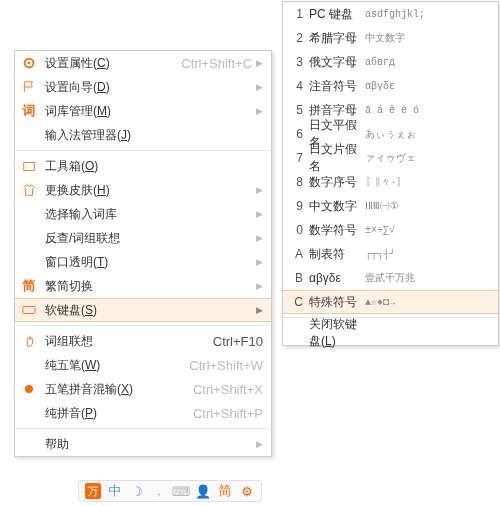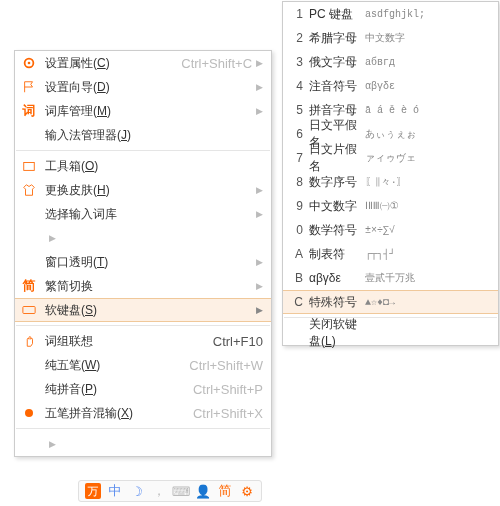--- a/index.html
+++ b/index.html
@@ -79,20 +79,21 @@
       <span class="lbl">更换皮肤(<span class="u">H</span>)</span>
       <span class="sub light" style="font-size: 9px;">▶</span>
     </div>
     <div class="mi">
       <span class="ic"></span>
       <span class="lbl">选择输入词库</span>
       <span class="sub light" style="font-size: 9px;">▶</span>
     </div>
     <div class="mi">
       <span class="ic"></span>
+      <span class="lbl">反查/词组联想</span>
       <span class="sub light" style="font-size: 9px;">▶</span>
     </div>
     <div class="mi">
       <span class="ic"></span>
       <span class="lbl">窗口透明(<span class="u">T</span>)</span>
       <span class="sub light" style="font-size: 9px;">▶</span>
     </div>
     <div class="mi">
       <span class="ic">
         <span style="color:#ff6600;font-size:13px;font-weight:bold">简</span>
@@ -123,36 +124,37 @@
       </span>
       <span class="lbl">词组联想</span>
       <span class="sc" style="color: rgb(85, 85, 85); text-align: right;">Ctrl+F10</span>
     </div>
     <div class="mi">
       <span class="ic"></span>
       <span class="lbl">纯五笔(<span class="u">W</span>)</span>
       <span class="sc">Ctrl+Shift+W</span>
     </div>
     <div class="mi">
+      <span class="ic">
+        <svg width="14" height="14">
+          <circle cx="7" cy="7" r="4" fill="#ff6600"></circle>
+        </svg>
+      </span>
+      <span class="lbl">五笔拼音混输(<span class="u">X</span>)</span>
+      <span class="sc">Ctrl+Shift+X</span>
+    </div>
+    <div class="mi">
       <span class="ic"></span>
       <span class="lbl">纯拼音(<span class="u">P</span>)</span>
       <span class="sc">Ctrl+Shift+P</span>
     </div>
-    <div class="mi">
-      <span class="ic">
-        <svg width="14" height="14">
-          <circle cx="7" cy="7" r="4" fill="#ff6600"></circle>
-        </svg>
-      </span>
-      <span class="lbl">五笔拼音混输(<span class="u">X</span>)</span>
-      <span class="sc">Ctrl+Shift+X</span>
-    </div>
-    <div class="sep"></div>
-    <div class="mi">
-      <span class="ic"></span>
+    <div class="sep"></div>
+    <div class="mi">
+      <span class="ic"></span>
+      <span class="lbl">帮助</span>
       <span class="sub light" style="font-size: 9px;">▶</span>
     </div>
   </div>
 <div class="menu menu-right" id="mr">
     <div class="mi">
       <span class="key">1</span>
       <span class="klbl">PC 键盘</span>
       <span class="sample">asdfghjkl;</span>
     </div>
     <div class="mi">

